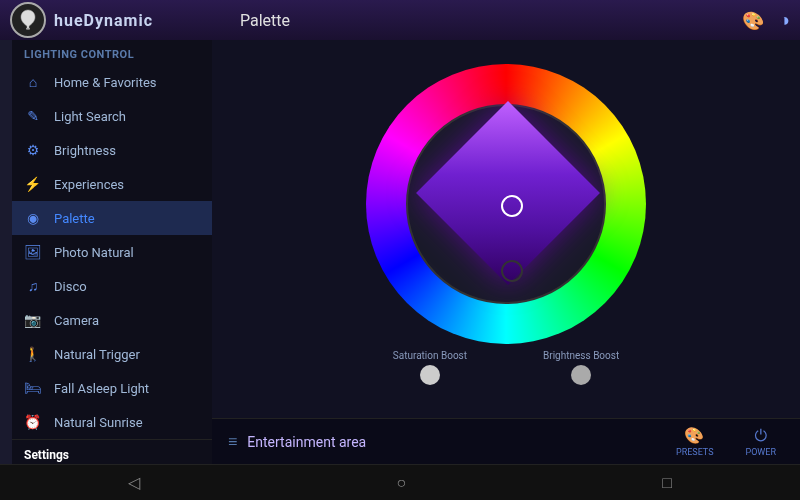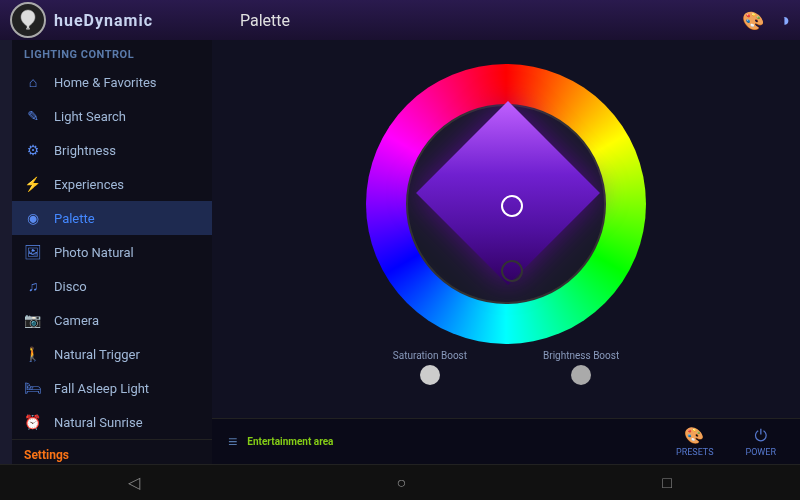--- a/index.html
+++ b/index.html
@@ -100,21 +100,21 @@
       width: 18px;
       text-align: center;
       font-size: 14px;
       color: #5a8aee;
       flex-shrink: 0;
     }
     .sidebar-bottom {
       margin-top: auto;
       border-top: 1px solid #222;
       padding: 8px 12px;
-      color: #f97316;
+      color: #ffffff;
       font-size: 12px;
       font-weight: bold;
     }
 
     
     .content-area {
       flex: 1;
       background: #111122;
       display: flex;
       flex-direction: column;
@@ -206,23 +206,23 @@
       align-items: center;
       flex: 1;
       padding: 0 16px;
       gap: 10px;
     }
     .entertainment-icon {
       color: #5577aa;
       font-size: 16px;
     }
     .entertainment-label {
-      color: #84cc16;
-      font-size: 10px;
-      font-weight: 700;
+      color: #c4b5fd;
+      font-size: 14px;
+      font-weight: 400;
     }
     .bottom-bar-right {
       display: flex;
       align-items: center;
       gap: 0;
       padding-right: 8px;
     }
     .bottom-btn {
       display: flex;
       flex-direction: column;

